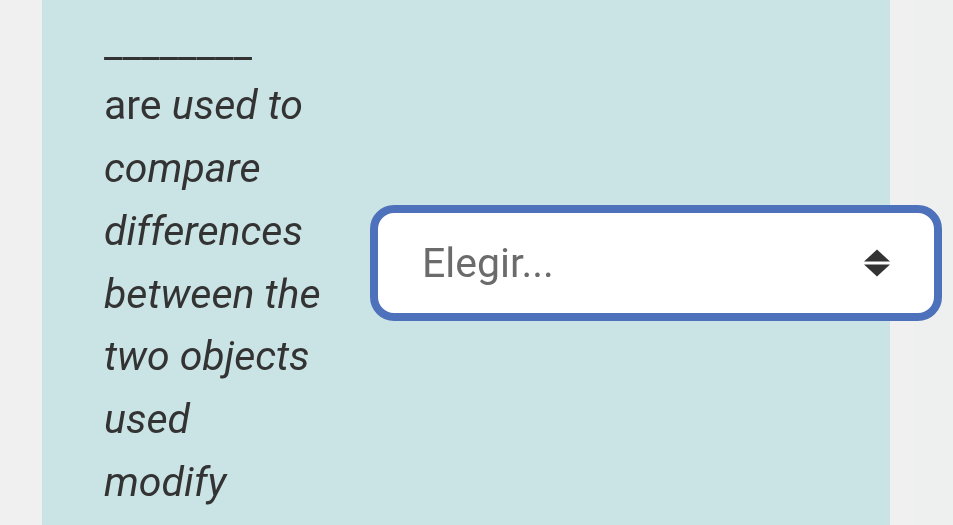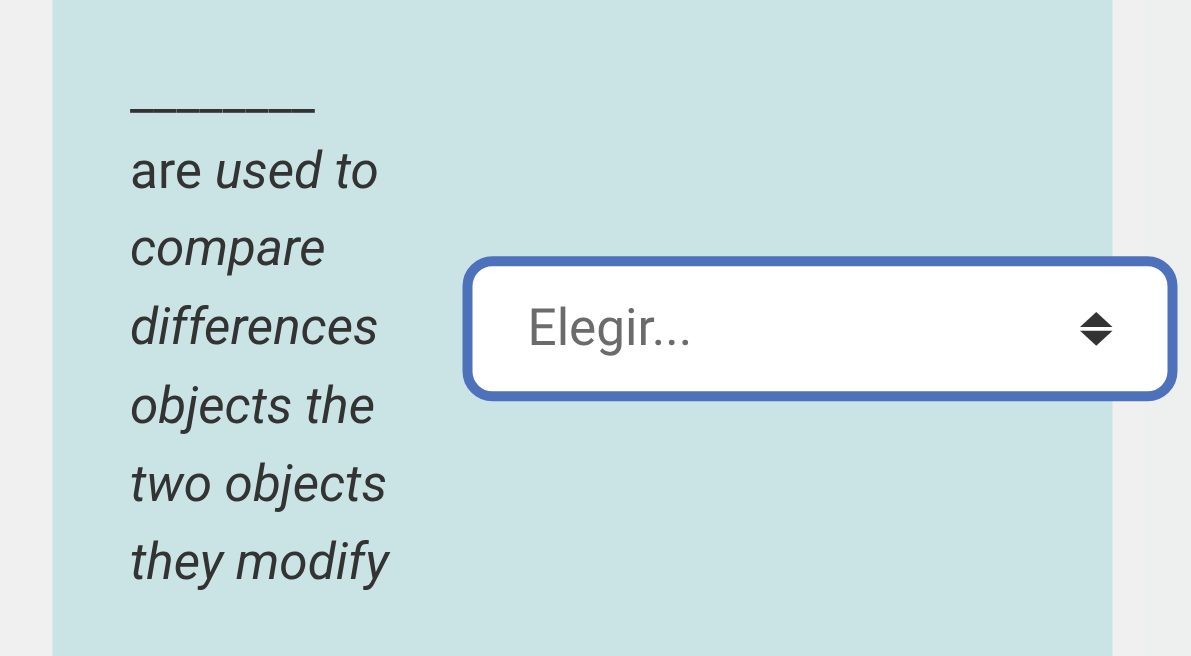--- a/index.html
+++ b/index.html
@@ -107,21 +107,21 @@
     }
   </style>
 </head>
 <body>
 
 <div class="outer-container">
   <div class="card">
     <div class="content-row">
       <div class="question-text">
         <span class="blank-line roman">________</span>
-        <span class="roman"> are </span><span class="italic">used to compare differences objects the two objects they modify</span>
+        <span class="roman"> are </span><span class="italic">used to compare differences between the two objects used modify</span>
       </div>
       <div class="select-wrapper">
         <div class="select-box">
           <span class="select-label">Elegir...</span>
           <div class="select-arrows">
             <div class="arrow-up"></div>
             <div class="arrow-down"></div>
           </div>
         </div>
       </div>

